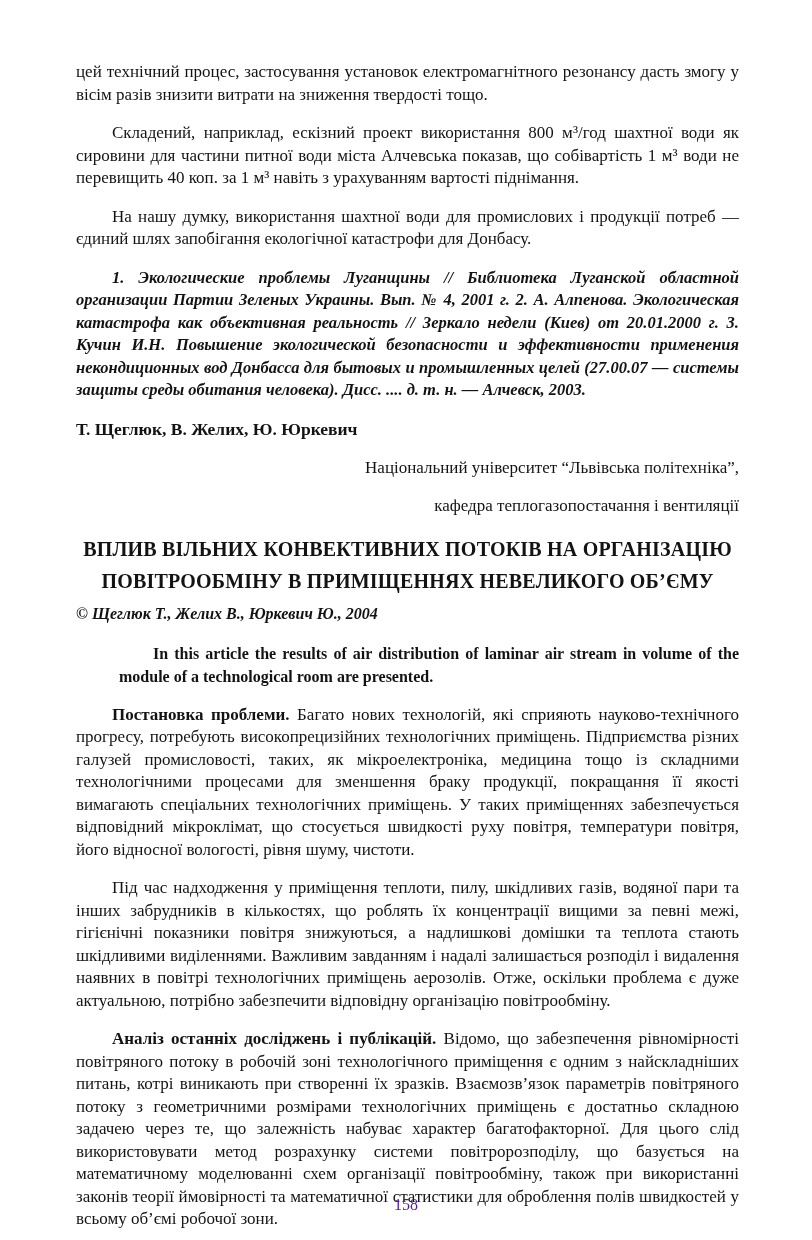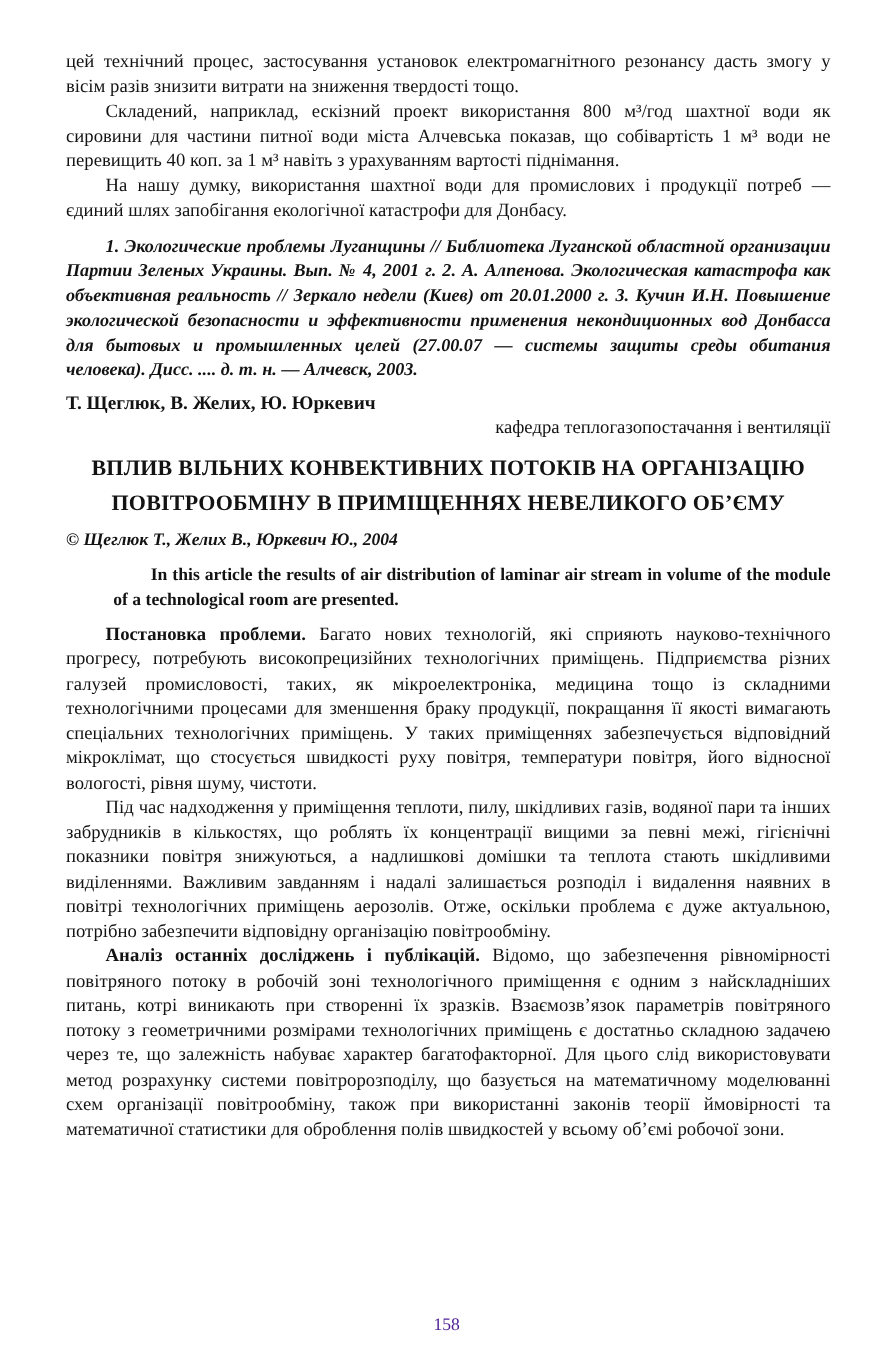--- a/index.html
+++ b/index.html
@@ -15,21 +15,21 @@
     font-family: "Liberation Serif", "DejaVu Serif", serif;
     color: #131313;
     overflow: hidden;
   }
   .content {
     position: absolute;
     left: 60px;
     top: 45px;
     width: 695px;
   }
-  p { margin: 0; }
+  p { margin: 16px; }
   .body-par {
     font-size: 17px;
     line-height: 22.5px;
     text-align: justify;
   }
   .indent { text-indent: 36px; }
   .refs {
     margin-top: 10px;
     font-size: 16.5px;
     line-height: 22.5px;
@@ -101,20 +101,21 @@
 
     <section>
       <p class="body-par">цей технічний процес, застосування установок електромагнітного резонансу дасть змогу у вісім разів знизити витрати на зниження твердості тощо.</p>
       <p class="body-par indent">Складений, наприклад, ескізний проект використання 800 м³/год шахтної води як сировини для частини питної води міста Алчевська показав, що собівартість 1 м³ води не перевищить 40 коп. за 1 м³ навіть з урахуванням вартості піднімання.</p>
       <p class="body-par indent">На нашу думку, використання шахтної води для промислових і продукції потреб — єдиний шлях запобігання екологічної катастрофи для Донбасу.</p>
       <p class="refs">1. Экологические проблемы Луганщины // Библиотека Луганской областной организации Партии Зеленых Украины. Вып. № 4, 2001 г. 2. А. Алпенова. Экологическая катастрофа как объективная реальность  // Зеркало недели (Киев) от 20.01.2000 г. 3. Кучин И.Н. Повышение экологической безопасности и эффективности применения некондиционных вод Донбасса для бытовых и промышленных целей (27.00.07 — системы защиты среды обитания человека). Дисс. ....  д. т. н. — Алчевск, 2003.</p>
     </section>
 
     <section>
       <p class="authors">Т. Щеглюк, В. Желих, Ю. Юркевич</p>
+      <p class="affil">Національний університет “Львівська політехніка”,</p>
       <p class="affil">кафедра теплогазопостачання і вентиляції</p>
       <h1 class="title"><span>ВПЛИВ ВІЛЬНИХ КОНВЕКТИВНИХ ПОТОКІВ НА ОРГАНІЗАЦІЮ</span><br><span>ПОВІТРООБМІНУ В ПРИМІЩЕННЯХ НЕВЕЛИКОГО ОБ’ЄМУ</span></h1>
       <p class="copyright">© Щеглюк Т., Желих В., Юркевич Ю., 2004</p>
       <p class="abstract">In this article the results of air distribution of laminar air stream in volume of the module of a technological room are presented.</p>
     </section>
 
     <section class="body-block">
       <p class="body-par indent"><b>Постановка проблеми. </b><span>Багато нових технологій, які сприяють науково-технічного прогресу, потребують високопрецизійних технологічних приміщень. Підприємства різних галузей промисловості, таких, як мікроелектроніка, медицина тощо із складними технологічними процесами для зменшення браку продукції, покращання її якості вимагають спеціальних технологічних приміщень. У таких приміщеннях забезпечується відповідний мікроклімат, що стосується швидкості руху повітря, температури повітря, його відносної вологості, рівня шуму, чистоти.</span></p>
       <p class="body-par indent"><b></b><span>Під час надходження у приміщення теплоти, пилу, шкідливих газів, водяної пари та інших забрудників в кількостях, що роблять їх концентрації вищими за певні межі, гігієнічні показники повітря знижуються, а надлишкові домішки та теплота стають шкідливими виділеннями. Важливим завданням і надалі залишається розподіл і видалення наявних в повітрі технологічних приміщень аерозолів. Отже, оскільки проблема є дуже актуальною, потрібно забезпечити відповідну організацію повітрообміну.</span></p>
       <p class="body-par indent"><b>Аналіз останніх досліджень і публікацій. </b><span>Відомо, що забезпечення рівномірності повітряного потоку в робочій зоні технологічного приміщення є одним з найскладніших питань, котрі виникають при створенні їх зразків. Взаємозв’язок параметрів повітряного потоку з геометричними розмірами технологічних приміщень є достатньо складною задачею через те, що залежність набуває характер багатофакторної. Для цього слід використовувати метод розрахунку системи повітророзподілу, що базується на математичному моделюванні схем організації повітрообміну, також при використанні законів теорії ймовірності та математичної статистики для оброблення полів швидкостей у всьому об’ємі робочої зони.</span></p>

